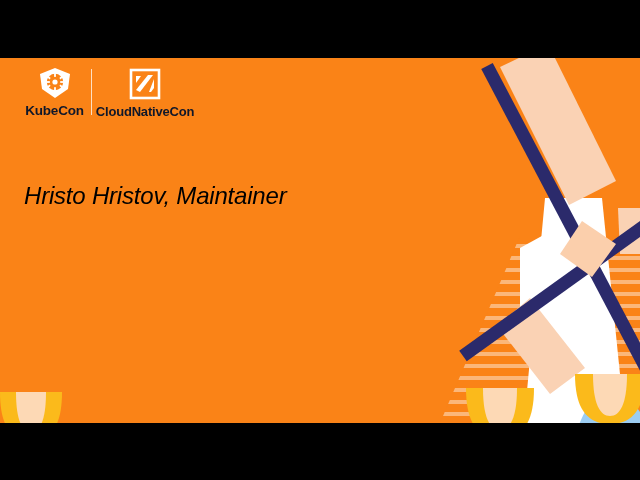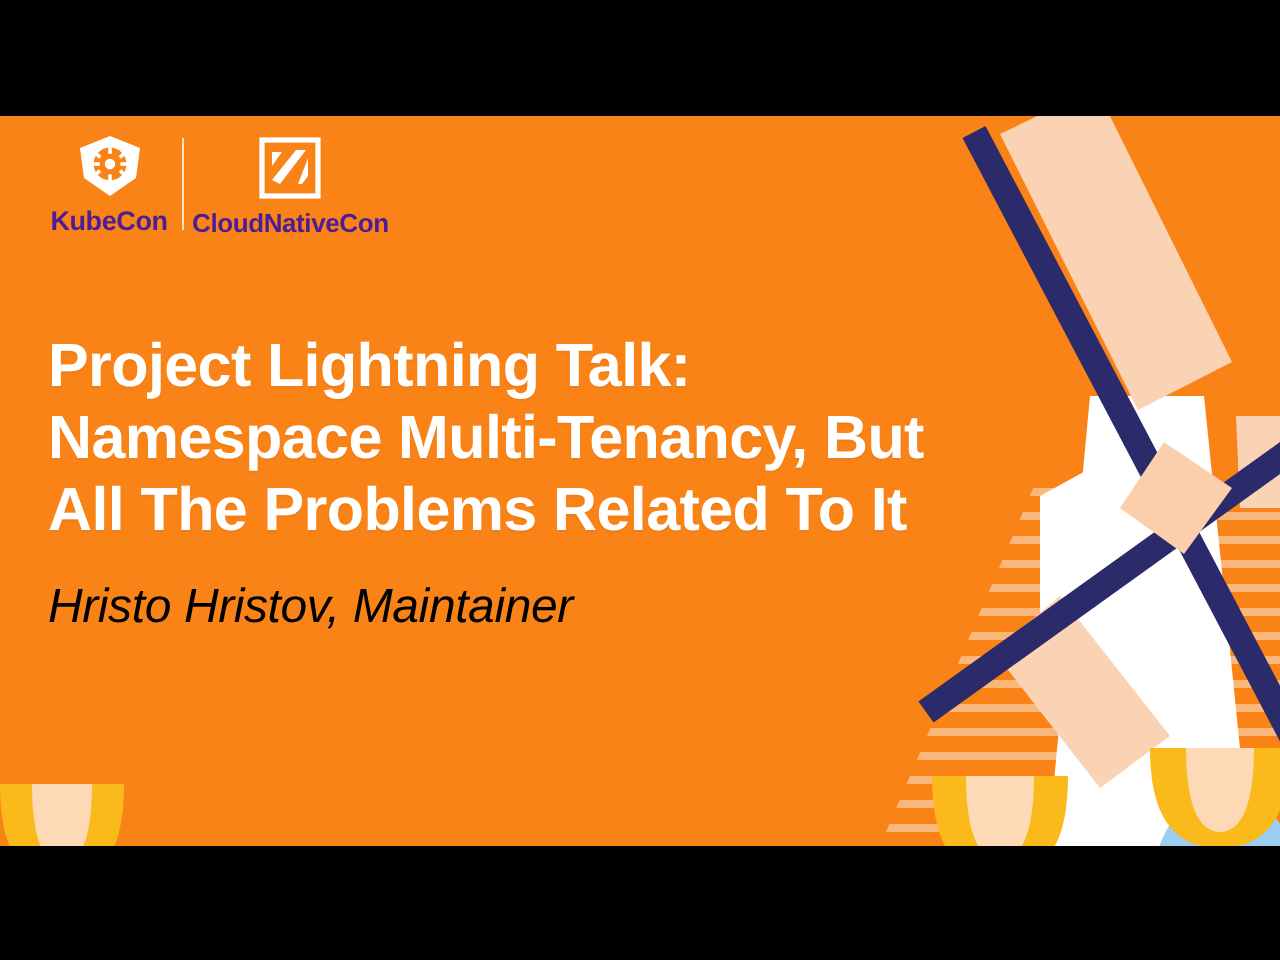--- a/index.html
+++ b/index.html
@@ -66,36 +66,37 @@
   }
   .logo-kube {
     display: flex;
     flex-direction: column;
     align-items: center;
     width: 66px;
   }
   .logo-cncf {
     display: flex;
     flex-direction: column;
+    align-items: center;
     width: 98px;
   }
   .logo-divider {
     width: 1px;
     height: 46px;
     background: rgba(255,255,255,0.75);
     margin: 0 4px;
   }
   .logo-mark {
     height: 34px;
     display: flex;
     align-items: center;
     justify-content: center;
   }
   .logo-word {
-    color: #4c1d95;
+    color: #0f172a;
     font-weight: bold;
     font-size: 13.5px;
     letter-spacing: -0.2px;
     line-height: 1;
     margin-top: 4px;
     white-space: nowrap;
   }
   .logo-word.small { font-size: 13px; }
   #logo-sub {
     display: flex;
@@ -277,25 +278,20 @@
               <polygon points="7,8 12,8 7,15" fill="#FFFFFF"></polygon>
             </svg>
           </div>
           <div class="logo-word small">CloudNativeCon</div>
         </div>
       </div>
 
     </div>
 
     <div id="title-block">
-      <h1 id="talk-title">
-        <span>Project Lightning Talk:</span><br>
-        <span>Namespace Multi-Tenancy, But</span><br>
-        <span>All The Problems Related To It</span>
-      </h1>
       <p id="speaker-line">Hristo Hristov, Maintainer</p>
     </div>
 
   </div>
 
   <div class="letterbox top"></div>
   <div class="letterbox bottom"></div>
 </div>
 
 </body></html>

